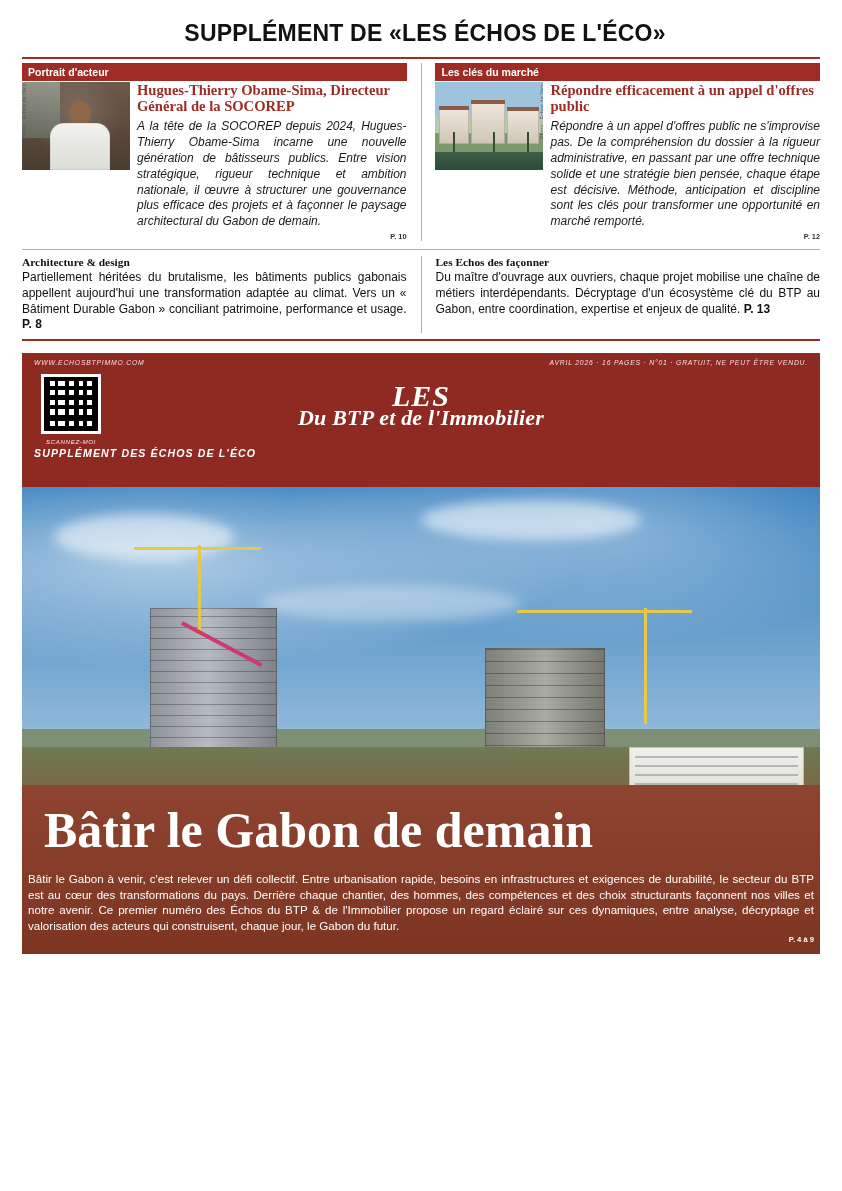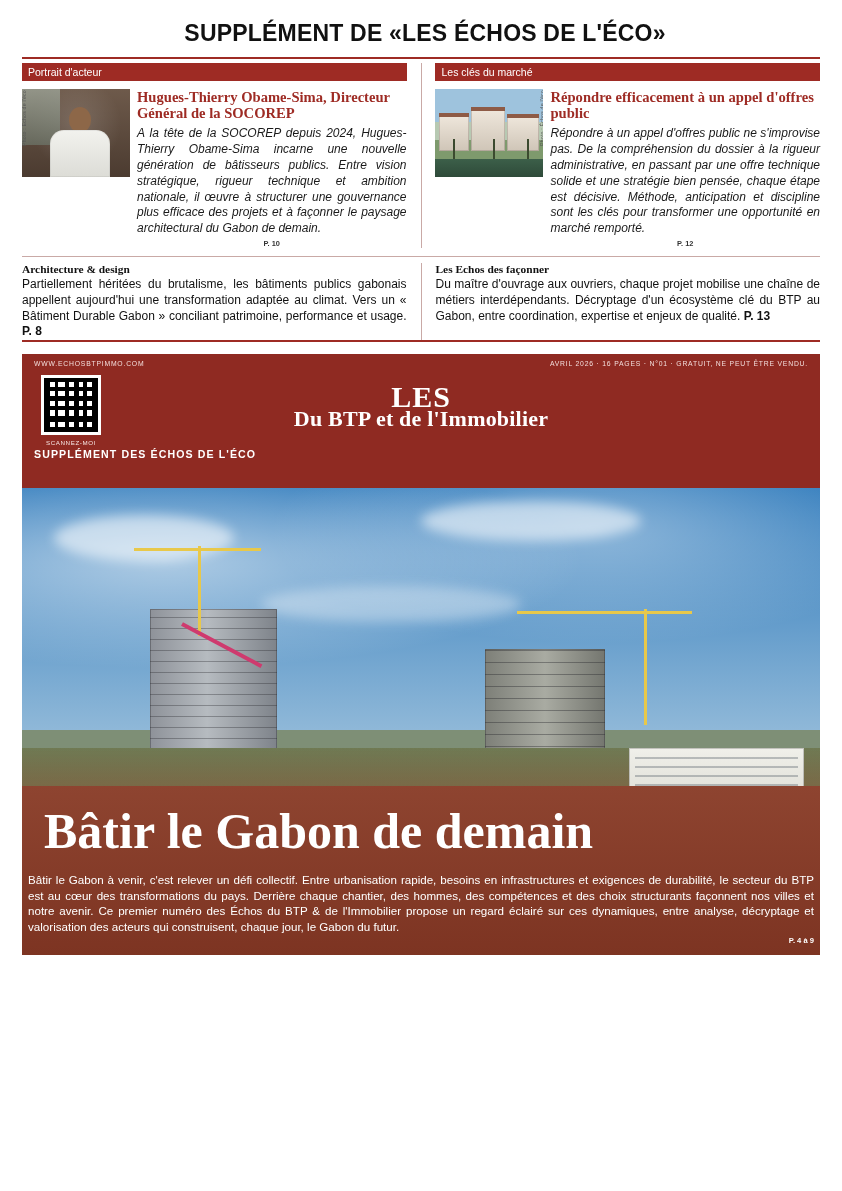--- a/index.html
+++ b/index.html
@@ -45,23 +45,23 @@
   }
   .teaser-col {
     width: 50%;
     display: flex;
     flex-direction: column;
   }
   .kicker {
     background: #9e2b24;
     color: #fff;
     font-size: 10.5px;
-    font-weight: normal;
+    font-weight: bold;
     padding: 3px 6px 3px 6px;
-    margin-bottom: 8px;
+    margin-bottom: 1px;
   }
   .teaser-body {
     display: flex;
     gap: 7px;
   }
   .photo-wrap {
     position: relative;
     flex: 0 0 auto;
     width: 108px;
     height: 88px;
@@ -150,28 +150,29 @@
     font-size: 12px;
     line-height: 1.33;
     text-align: justify;
     color: #1a1a1a;
     margin: 0;
     font-style: italic;
   }
   .page-ref {
     font-size: 7.4px;
     font-weight: bold;
-    text-align: center;
+    text-align: right;
     color: #333;
     margin-top: 2px;
   }
   .teaser-row.second {
     border-top: 1px solid #c9a9a6;
     margin-top: 8px;
     padding-top: 6px;
+    padding-bottom: 6px;
   }
   .mini-title {
     font-family: "Liberation Serif", serif;
     font-weight: bold;
     font-size: 11.4px;
     color: #111;
     margin: 0 0 2px 0;
   }
   .mini-dek {
     font-size: 12px;
@@ -187,20 +188,21 @@
   }
 
   
   .masthead {
     margin: 12px 22px 0 22px;
     background: #8f2a22;
     color: #fff;
     position: relative;
     height: 134px;
     overflow: hidden;
+    font-style: italic;
   }
   .mast-topline {
     display: flex;
     justify-content: space-between;
     align-items: center;
     font-size: 6.8px;
     letter-spacing: .8px;
     padding: 6px 12px 0 12px;
     color: #f3dedc;
   }

